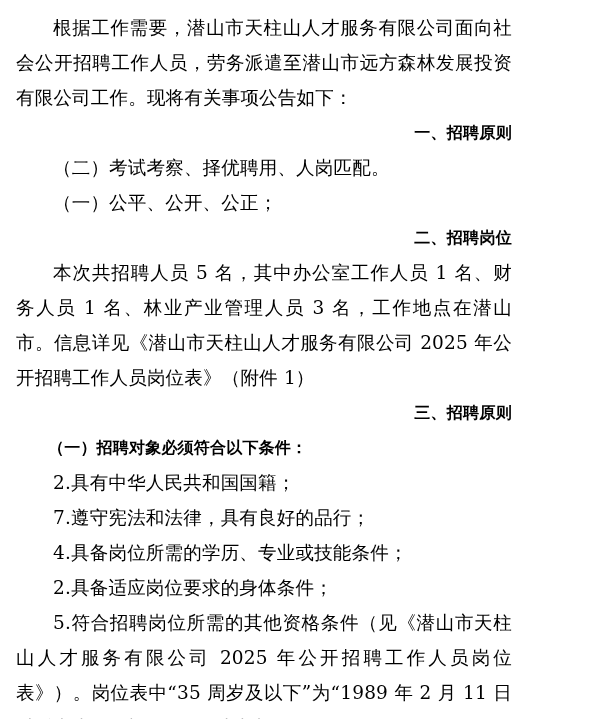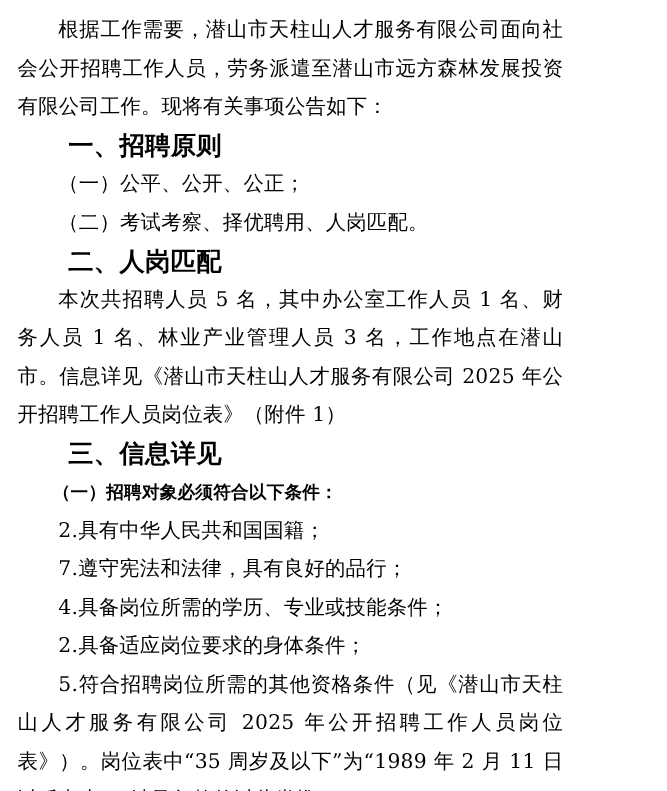--- a/index.html
+++ b/index.html
@@ -24,26 +24,27 @@
   .para {
     font-size: 18.5px;
     line-height: 35px;
     text-align: justify;
     text-justify: inter-ideograph;
     letter-spacing: 0.2px;
     margin: 0;
     text-indent: 2em;
   }
   .heading {
-    font-size: 23px;
+    font-size: 16px;
     line-height: 35px;
     font-weight: bold;
     margin: 0;
     text-indent: 2em;
     letter-spacing: 0.3px;
+    text-align: right;
   }
   .subheading {
     font-size: 16px;
     line-height: 35px;
     font-weight: bold;
     margin: 0;
     text-indent: 2em;
     letter-spacing: 0.2px;
   }
   .item {
@@ -56,29 +57,29 @@
 </style>
 </head>
 <body>
 
 <div class="page">
 
   <p class="para">根据工作需要，潜山市天柱山人才服务有限公司面向社会公开招聘工作人员，劳务派遣至潜山市远方森林发展投资有限公司工作。现将有关事项公告如下：</p>
 
   <p class="heading">一、招聘原则</p>
 
+  <p class="item">（二）考试考察、择优聘用、人岗匹配。</p>
+
   <p class="item">（一）公平、公开、公正；</p>
 
-  <p class="item">（二）考试考察、择优聘用、人岗匹配。</p>
-
-  <p class="heading">二、人岗匹配</p>
+  <p class="heading">二、招聘岗位</p>
 
   <p class="para">本次共招聘人员 5 名，其中办公室工作人员 1 名、财务人员 1 名、林业产业管理人员 3 名，工作地点在潜山市。信息详见《潜山市天柱山人才服务有限公司 2025 年公开招聘工作人员岗位表》（附件 1）</p>
 
-  <p class="heading">三、信息详见</p>
+  <p class="heading">三、招聘原则</p>
 
   <p class="subheading">（一）招聘对象必须符合以下条件：</p>
 
   <p class="item">2.具有中华人民共和国国籍；</p>
 
   <p class="item">7.遵守宪法和法律，具有良好的品行；</p>
 
   <p class="item">4.具备岗位所需的学历、专业或技能条件；</p>
 
   <p class="item">2.具备适应岗位要求的身体条件；</p>

